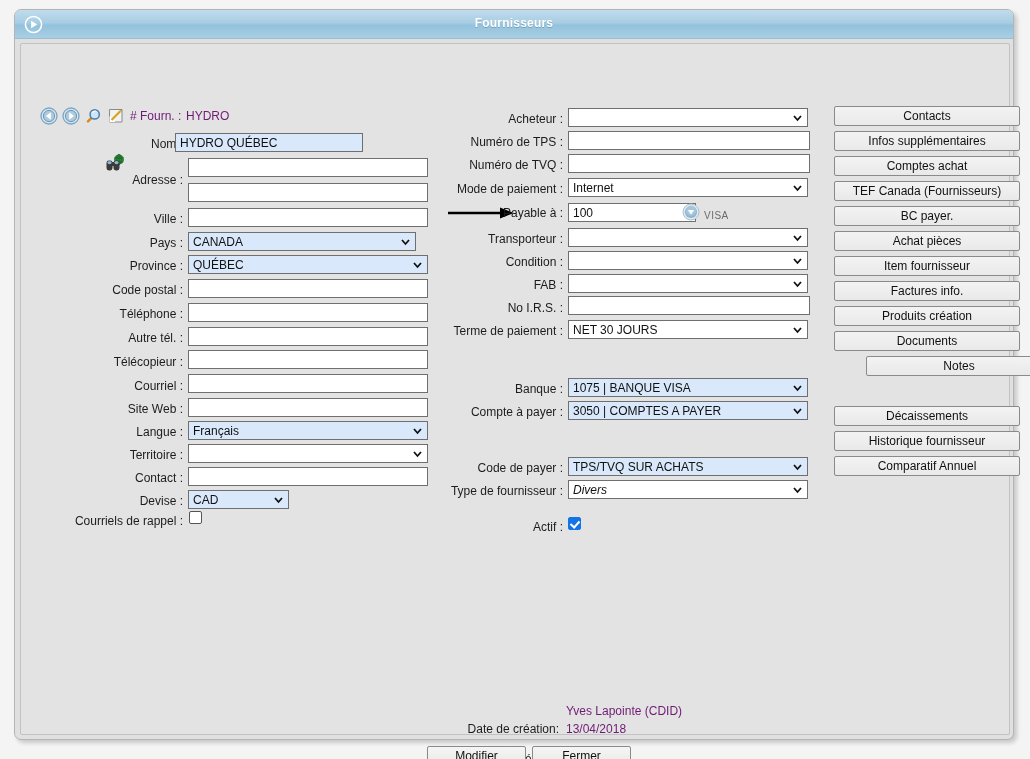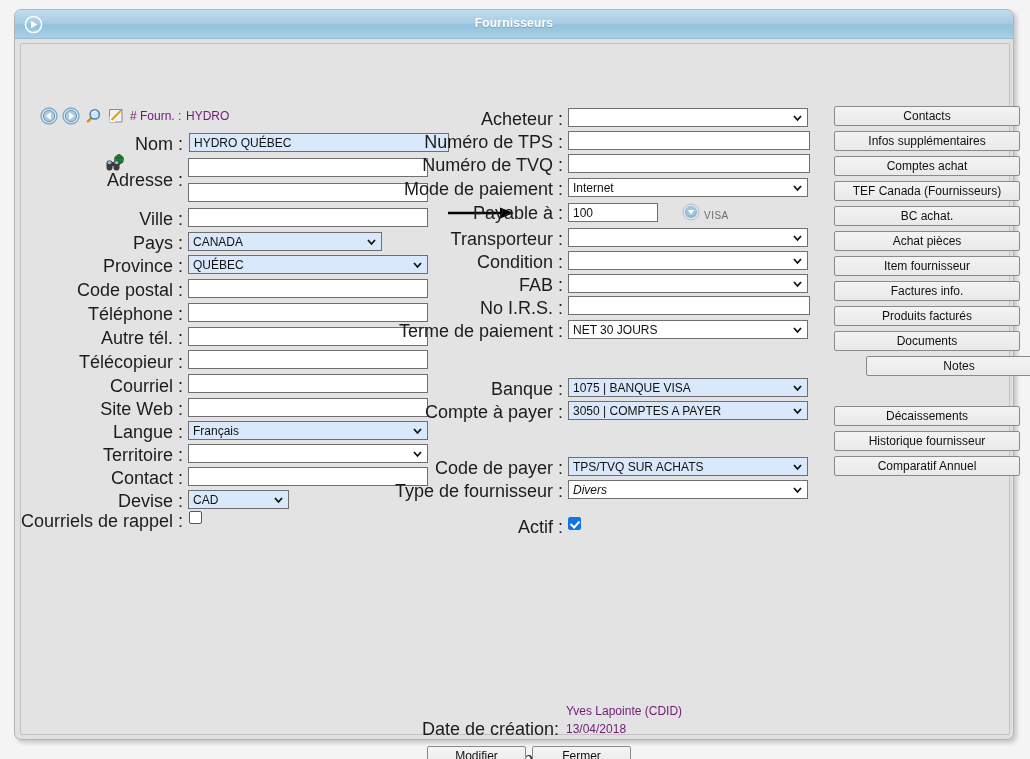--- a/index.html
+++ b/index.html
@@ -45,21 +45,21 @@
     left: 5px; top: 33px;
     width: 990px; height: 692px;
     background: #e3e3e3;
     border: 1px solid #c2c2c2;
     border-radius: 2px;
   }
 
   
   .lbl {
     position: absolute;
-    font-size: 18px;
+    font-size: 12px;
     color: #1c1c1c;
     text-align: right;
     white-space: nowrap;
     line-height: 16px;
   }
   .txtbox {
     position: absolute;
     height: 19px;
     background: #ffffff;
     border: 1px solid #6f6f6f;
@@ -207,31 +207,31 @@
       <path d="M9.5 5 h9 M11 9 h7 M14 1.6 v10" stroke="#1d5c28" stroke-width=".8" fill="none"></path>
       <ellipse cx="14" cy="6.5" rx="2.3" ry="5" fill="none" stroke="#1d5c28" stroke-width=".8"></ellipse>
       <rect x="1.5" y="7.5" width="6" height="10" rx="2.4" fill="#3a3a3a"></rect>
       <rect x="8.5" y="7.5" width="6" height="10" rx="2.4" fill="#3a3a3a"></rect>
       <rect x="6.6" y="9" width="2.8" height="4" fill="#3a3a3a"></rect>
       <ellipse cx="4.5" cy="9.6" rx="2.1" ry="1.6" fill="#8fb8d6"></ellipse>
       <ellipse cx="11.5" cy="9.6" rx="2.1" ry="1.6" fill="#8fb8d6"></ellipse>
     </svg>
 
     <div class="lbl" style="left:0px;top:92px;width:162px;">Nom :</div>
-    <div class="txtbox hl" style="left:168px;top:89px;width:260px;">HYDRO QUÉBEC</div>
+    <div class="txtbox hl" style="left:154px;top:89px;width:188px;">HYDRO QUÉBEC</div>
 
     <div class="lbl" style="left:0px;top:128px;width:162px;">Adresse :</div>
     <div class="txtbox" style="left:167px;top:114px;width:240px;"></div>
     <div class="txtbox" style="left:167px;top:139px;width:240px;"></div>
 
     <div class="lbl" style="left:0px;top:167px;width:162px;">Ville :</div>
     <div class="txtbox" style="left:167px;top:164px;width:240px;"></div>
 
     <div class="lbl" style="left:0px;top:191px;width:162px;">Pays :</div>
-    <div class="combo hl" style="left:167px;top:188px;width:194px;">
+    <div class="combo hl" style="left:167px;top:188px;width:228px;">
       <span>CANADA</span>
       <svg class="arw" viewBox="0 0 11 11">
           <polyline points="2,4 5.5,8 9,4" fill="none" stroke="#111" stroke-width="1.8"></polyline>
         </svg>
     </div>
 
     <div class="lbl" style="left:0px;top:214px;width:162px;">Province :</div>
     <div class="combo hl" style="left:167px;top:211px;width:240px;">
       <span>QUÉBEC</span>
       <svg class="arw" viewBox="0 0 11 11">
@@ -307,21 +307,21 @@
       <svg class="arw" viewBox="0 0 11 11">
           <polyline points="2,4 5.5,8 9,4" fill="none" stroke="#111" stroke-width="1.8"></polyline>
         </svg>
     </div>
 
     <svg class="arrow-ann" style="left:427px;top:162px;width:66px;height:14px" viewBox="0 0 66 14">
       <line x1="0" y1="7" x2="54" y2="7" stroke="#000" stroke-width="2.6"></line>
       <polygon points="52,1.5 66,7 52,12.5" fill="#000"></polygon>
     </svg>
     <div class="lbl" style="left:360px;top:161px;width:182px;">Payable à :</div>
-    <div class="txtbox" style="left:547px;top:159px;width:90px;">100</div>
+    <div class="txtbox" style="left:547px;top:159px;width:128px;">100</div>
     <svg class="tbicon" style="left:661px;top:159px;width:18px;height:18px" viewBox="0 0 18 18">
       <circle cx="9" cy="9" r="8" fill="#dfe9f0" stroke="#aebfcc" stroke-width="1"></circle>
       <circle cx="9" cy="9" r="6.1" fill="#8fb5cf"></circle>
       <circle cx="9" cy="7.6" r="5.2" fill="#a9cade" opacity=".8"></circle>
       <polygon points="5.8,7 12.2,7 9,11.6" fill="#ffffff"></polygon>
     </svg>
     <div class="visa-lbl" style="left:683px;top:166px;">VISA</div>
 
     <div class="lbl" style="left:360px;top:187px;width:182px;">Transporteur :</div>
     <div class="combo" style="left:547px;top:184px;width:240px;">
@@ -390,25 +390,25 @@
         </svg>
     </div>
 
     <div class="lbl" style="left:360px;top:475px;width:182px;">Actif  :</div>
     <div class="chk on" style="left:547px;top:473px;"></div>
 
     <div class="sbtn" style="top:62px;">Contacts</div>
     <div class="sbtn" style="top:87px;">Infos supplémentaires</div>
     <div class="sbtn" style="top:112px;">Comptes achat</div>
     <div class="sbtn" style="top:137px;">TEF Canada (Fournisseurs)</div>
-    <div class="sbtn" style="top:162px;">BC achat.</div>
+    <div class="sbtn" style="top:162px;">BC payer.</div>
     <div class="sbtn" style="top:187px;">Achat pièces</div>
     <div class="sbtn" style="top:212px;">Item fournisseur</div>
     <div class="sbtn" style="top:237px;">Factures info.</div>
-    <div class="sbtn" style="top:262px;">Produits facturés</div>
+    <div class="sbtn" style="top:262px;">Produits création</div>
     <div class="sbtn" style="top:287px;">Documents</div>
     <div class="sbtn" style="top:312px;margin-left:32px;">Notes</div>
     <div class="sbtn" style="top:362px;">Décaissements</div>
     <div class="sbtn" style="top:387px;">Historique fournisseur</div>
     <div class="sbtn" style="top:412px;">Comparatif Annuel</div>
 
     <div class="lbl" style="left:340px;top:659px;width:198px;margin-top:48px;">Créé par :</div>
     <div class="plaintext" style="left:545px;top:659px;">Yves Lapointe (CDID)</div>
 
     <div class="lbl" style="left:340px;top:677px;width:198px;">Date de création:</div>

